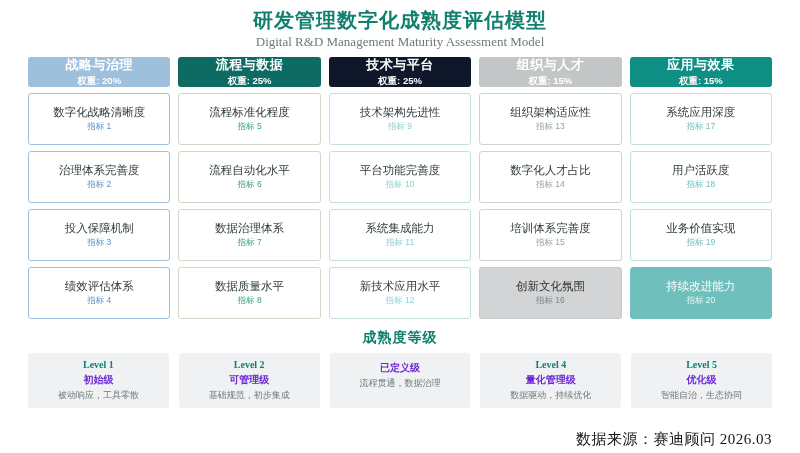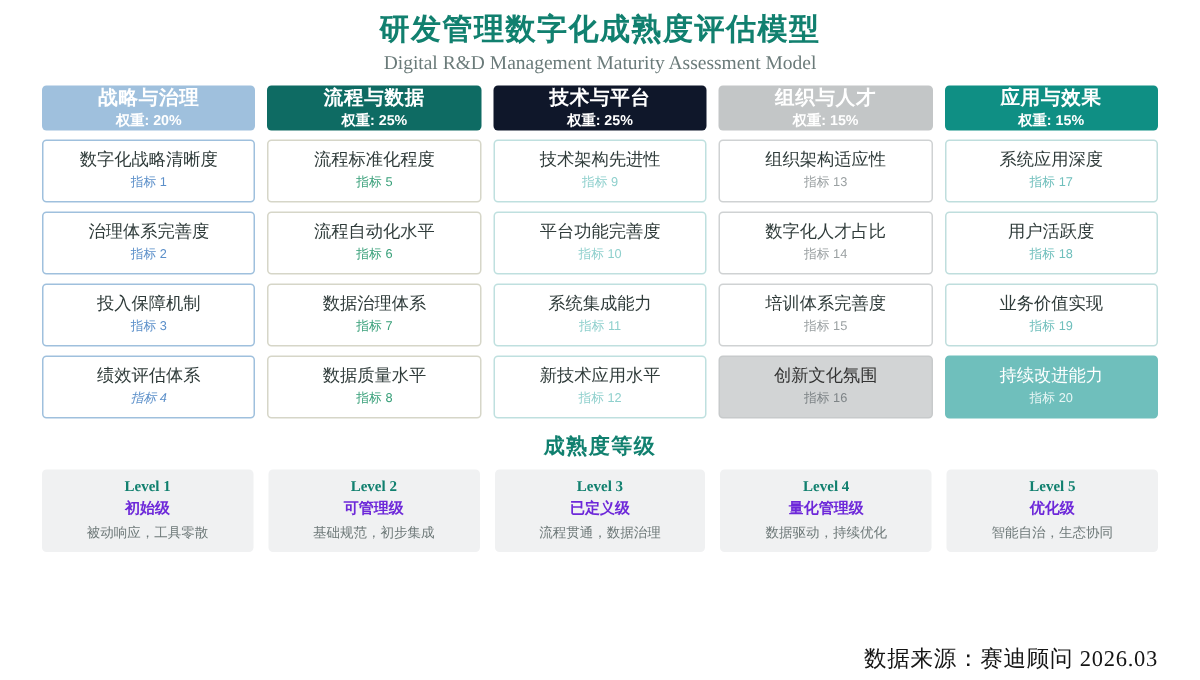--- a/index.html
+++ b/index.html
@@ -77,21 +77,21 @@
     font-size: 9.5px;
     font-weight: bold;
     margin-top: 4px;
     line-height: 1.1;
   }
 
   .cell {
     border: 1px solid #ccc;
     border-radius: 3px;
     background: #ffffff;
-    height: 42px;
+    height: 52px;
     box-sizing: border-box;
     display: flex;
     flex-direction: column;
     align-items: center;
     justify-content: center;
     text-align: center;
     padding: 2px;
   }
   .cell .c-name {
     font-size: 11.5px;
@@ -184,21 +184,21 @@
       <div class="cell" style="border-color: rgb(159, 192, 221);">
         <div class="c-name">治理体系完善度</div>
         <div class="c-idx" style="color: rgb(91, 143, 201);">指标 2</div>
       </div>
       <div class="cell" style="border-color: rgb(159, 192, 221);">
         <div class="c-name">投入保障机制</div>
         <div class="c-idx" style="color: rgb(91, 143, 201);">指标 3</div>
       </div>
       <div class="cell" style="border-color: rgb(159, 192, 221); text-align: center;">
         <div class="c-name">绩效评估体系</div>
-        <div class="c-idx" style="color: rgb(91, 143, 201); font-style: italic;">指标 4</div>
+        <div class="c-idx" style="color: rgb(91, 143, 201);">指标 4</div>
       </div>
     </div>
 
     <div class="column">
       <div class="col-header" style="background: rgb(14, 107, 99);">
         <div class="ch-name">流程与数据</div>
         <div class="ch-weight">权重: 25%</div>
       </div>
       <div class="cell" style="border-color: rgb(214, 214, 200);">
         <div class="c-name">流程标准化程度</div>
@@ -296,21 +296,20 @@
       <div class="level-tag" style="color: rgb(17, 128, 111);">Level 1</div>
       <div class="level-name">初始级</div>
       <div class="level-desc">被动响应，工具零散</div>
     </div>
     <div class="level-card">
       <div class="level-tag" style="color: rgb(17, 128, 111);">Level 2</div>
       <div class="level-name">可管理级</div>
       <div class="level-desc">基础规范，初步集成</div>
     </div>
     <div class="level-card">
-      <div class="level-tag" style="color: rgb(17, 128, 111);">Level 3</div>
       <div class="level-name">已定义级</div>
       <div class="level-desc">流程贯通，数据治理</div>
     </div>
     <div class="level-card">
       <div class="level-tag" style="color: rgb(17, 128, 111);">Level 4</div>
       <div class="level-name">量化管理级</div>
       <div class="level-desc">数据驱动，持续优化</div>
     </div>
     <div class="level-card">
       <div class="level-tag" style="color: rgb(17, 128, 111);">Level 5</div>

